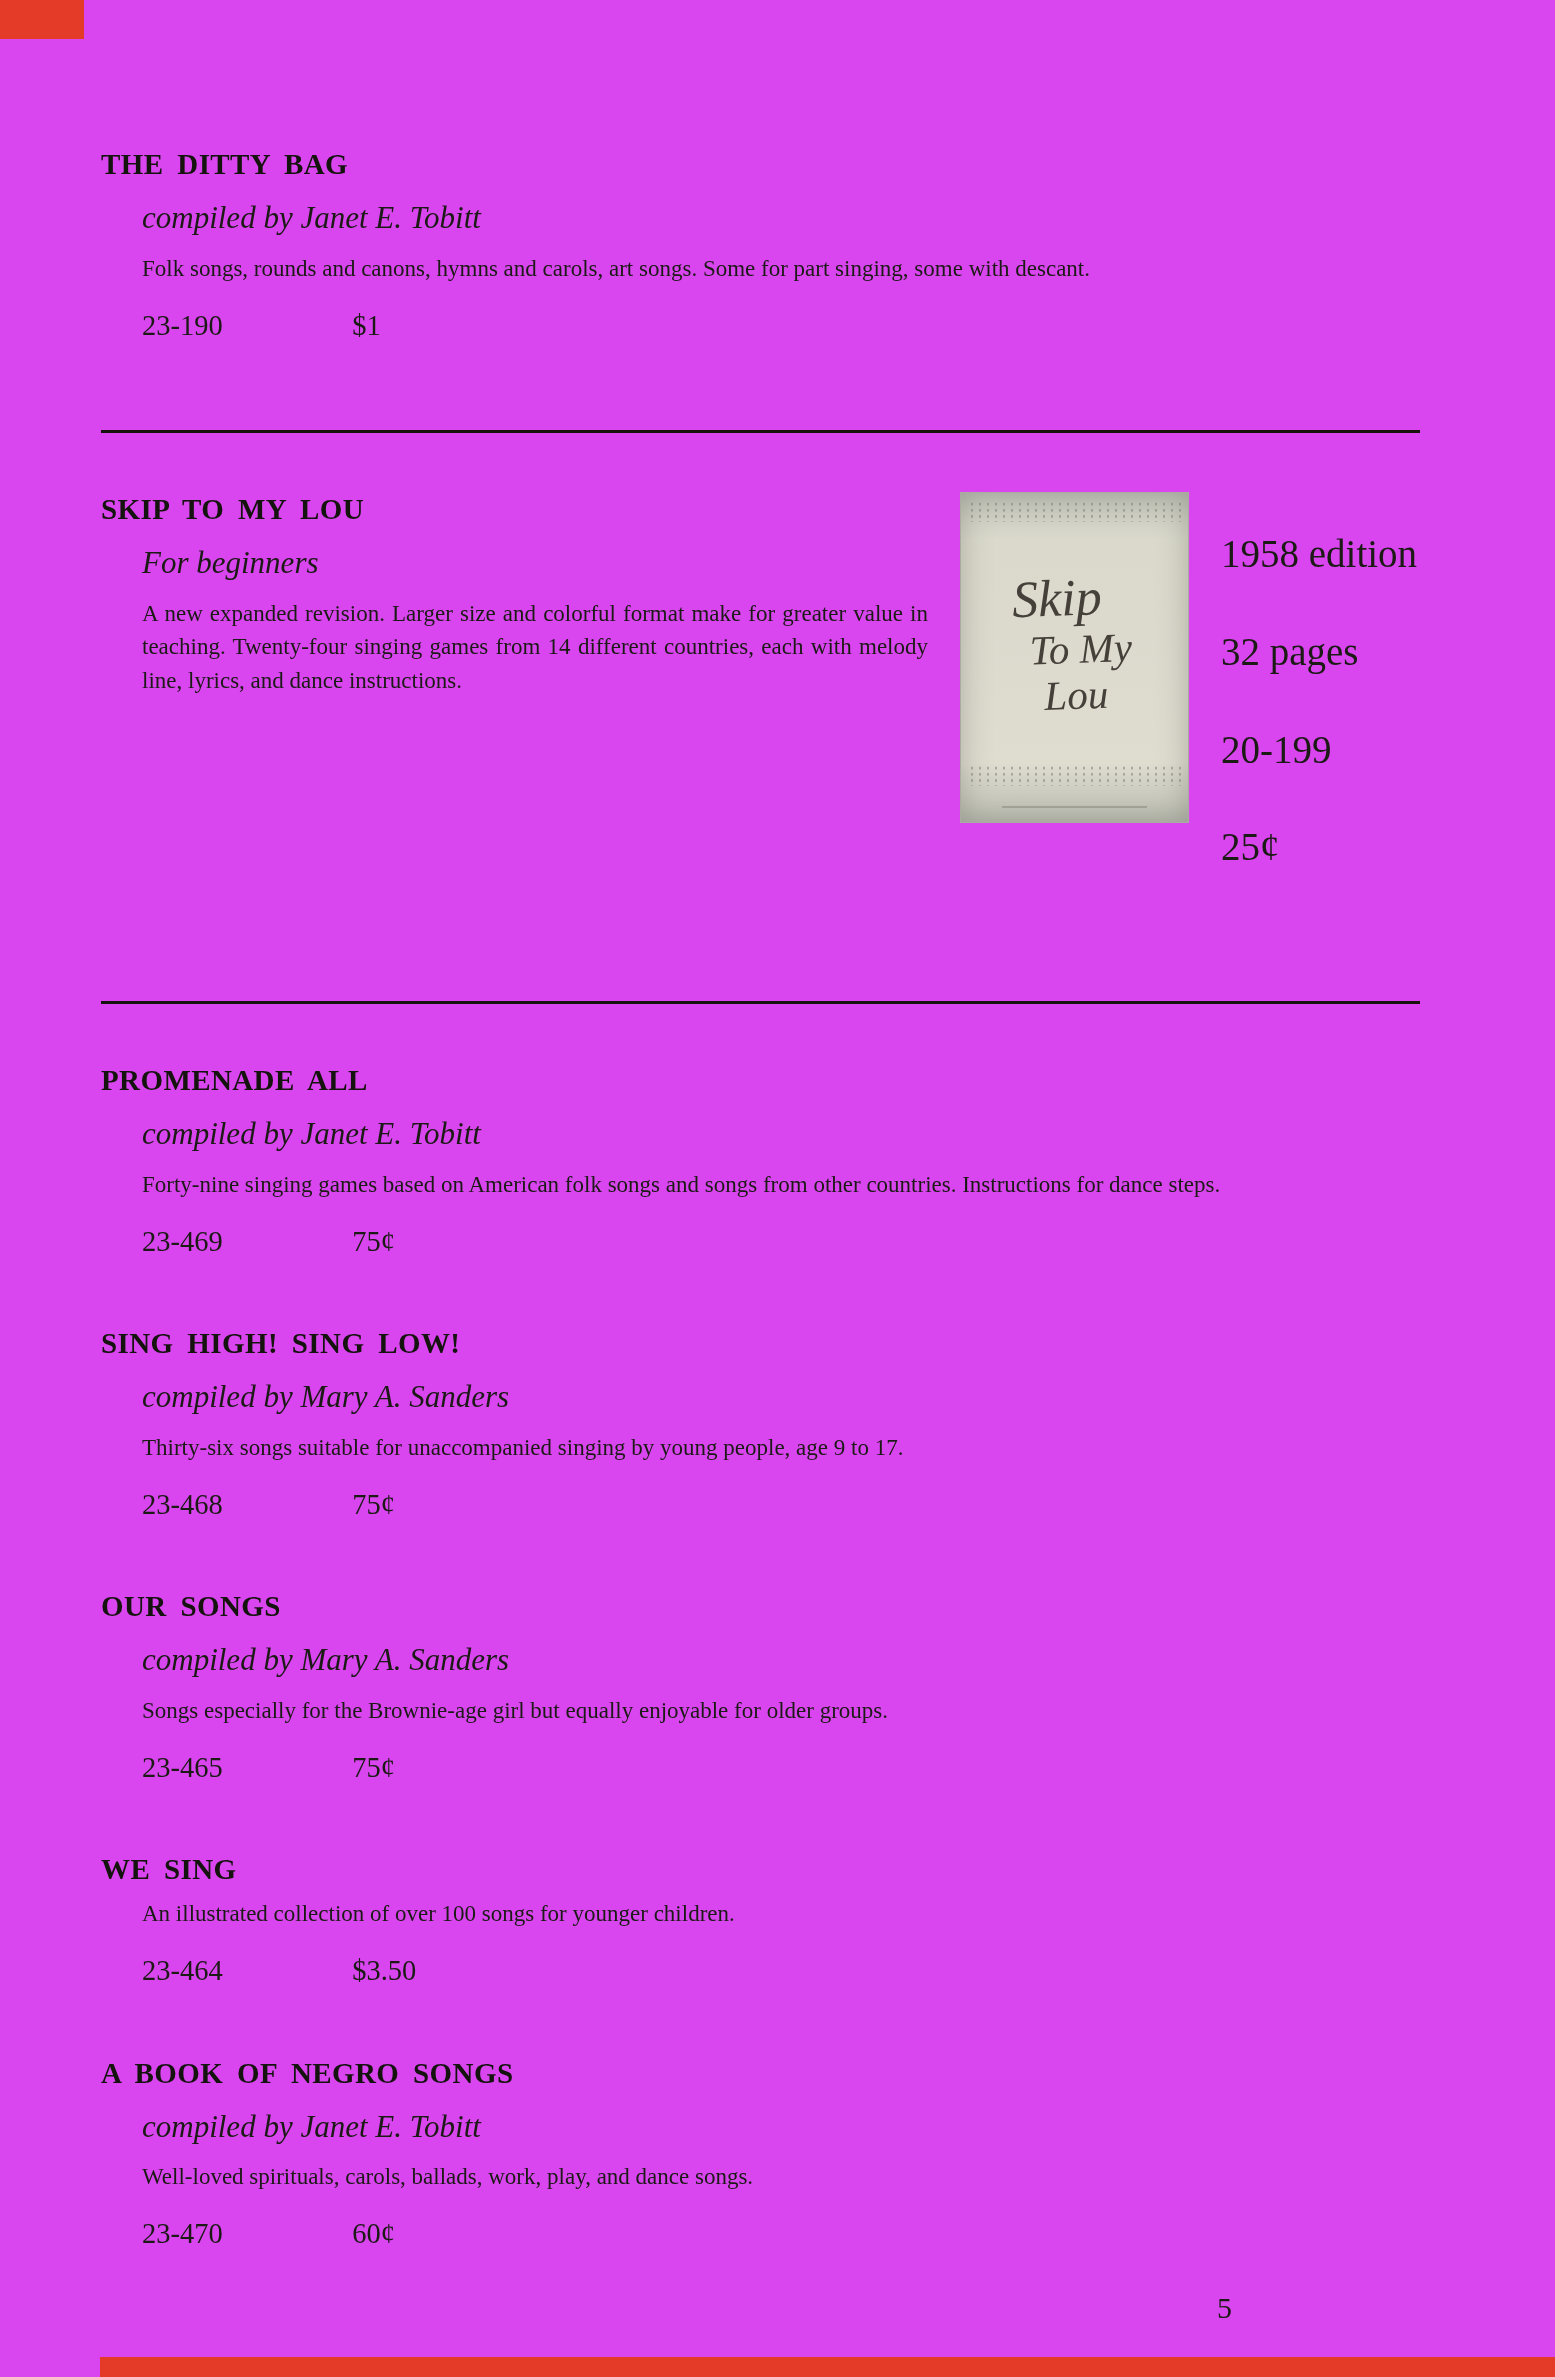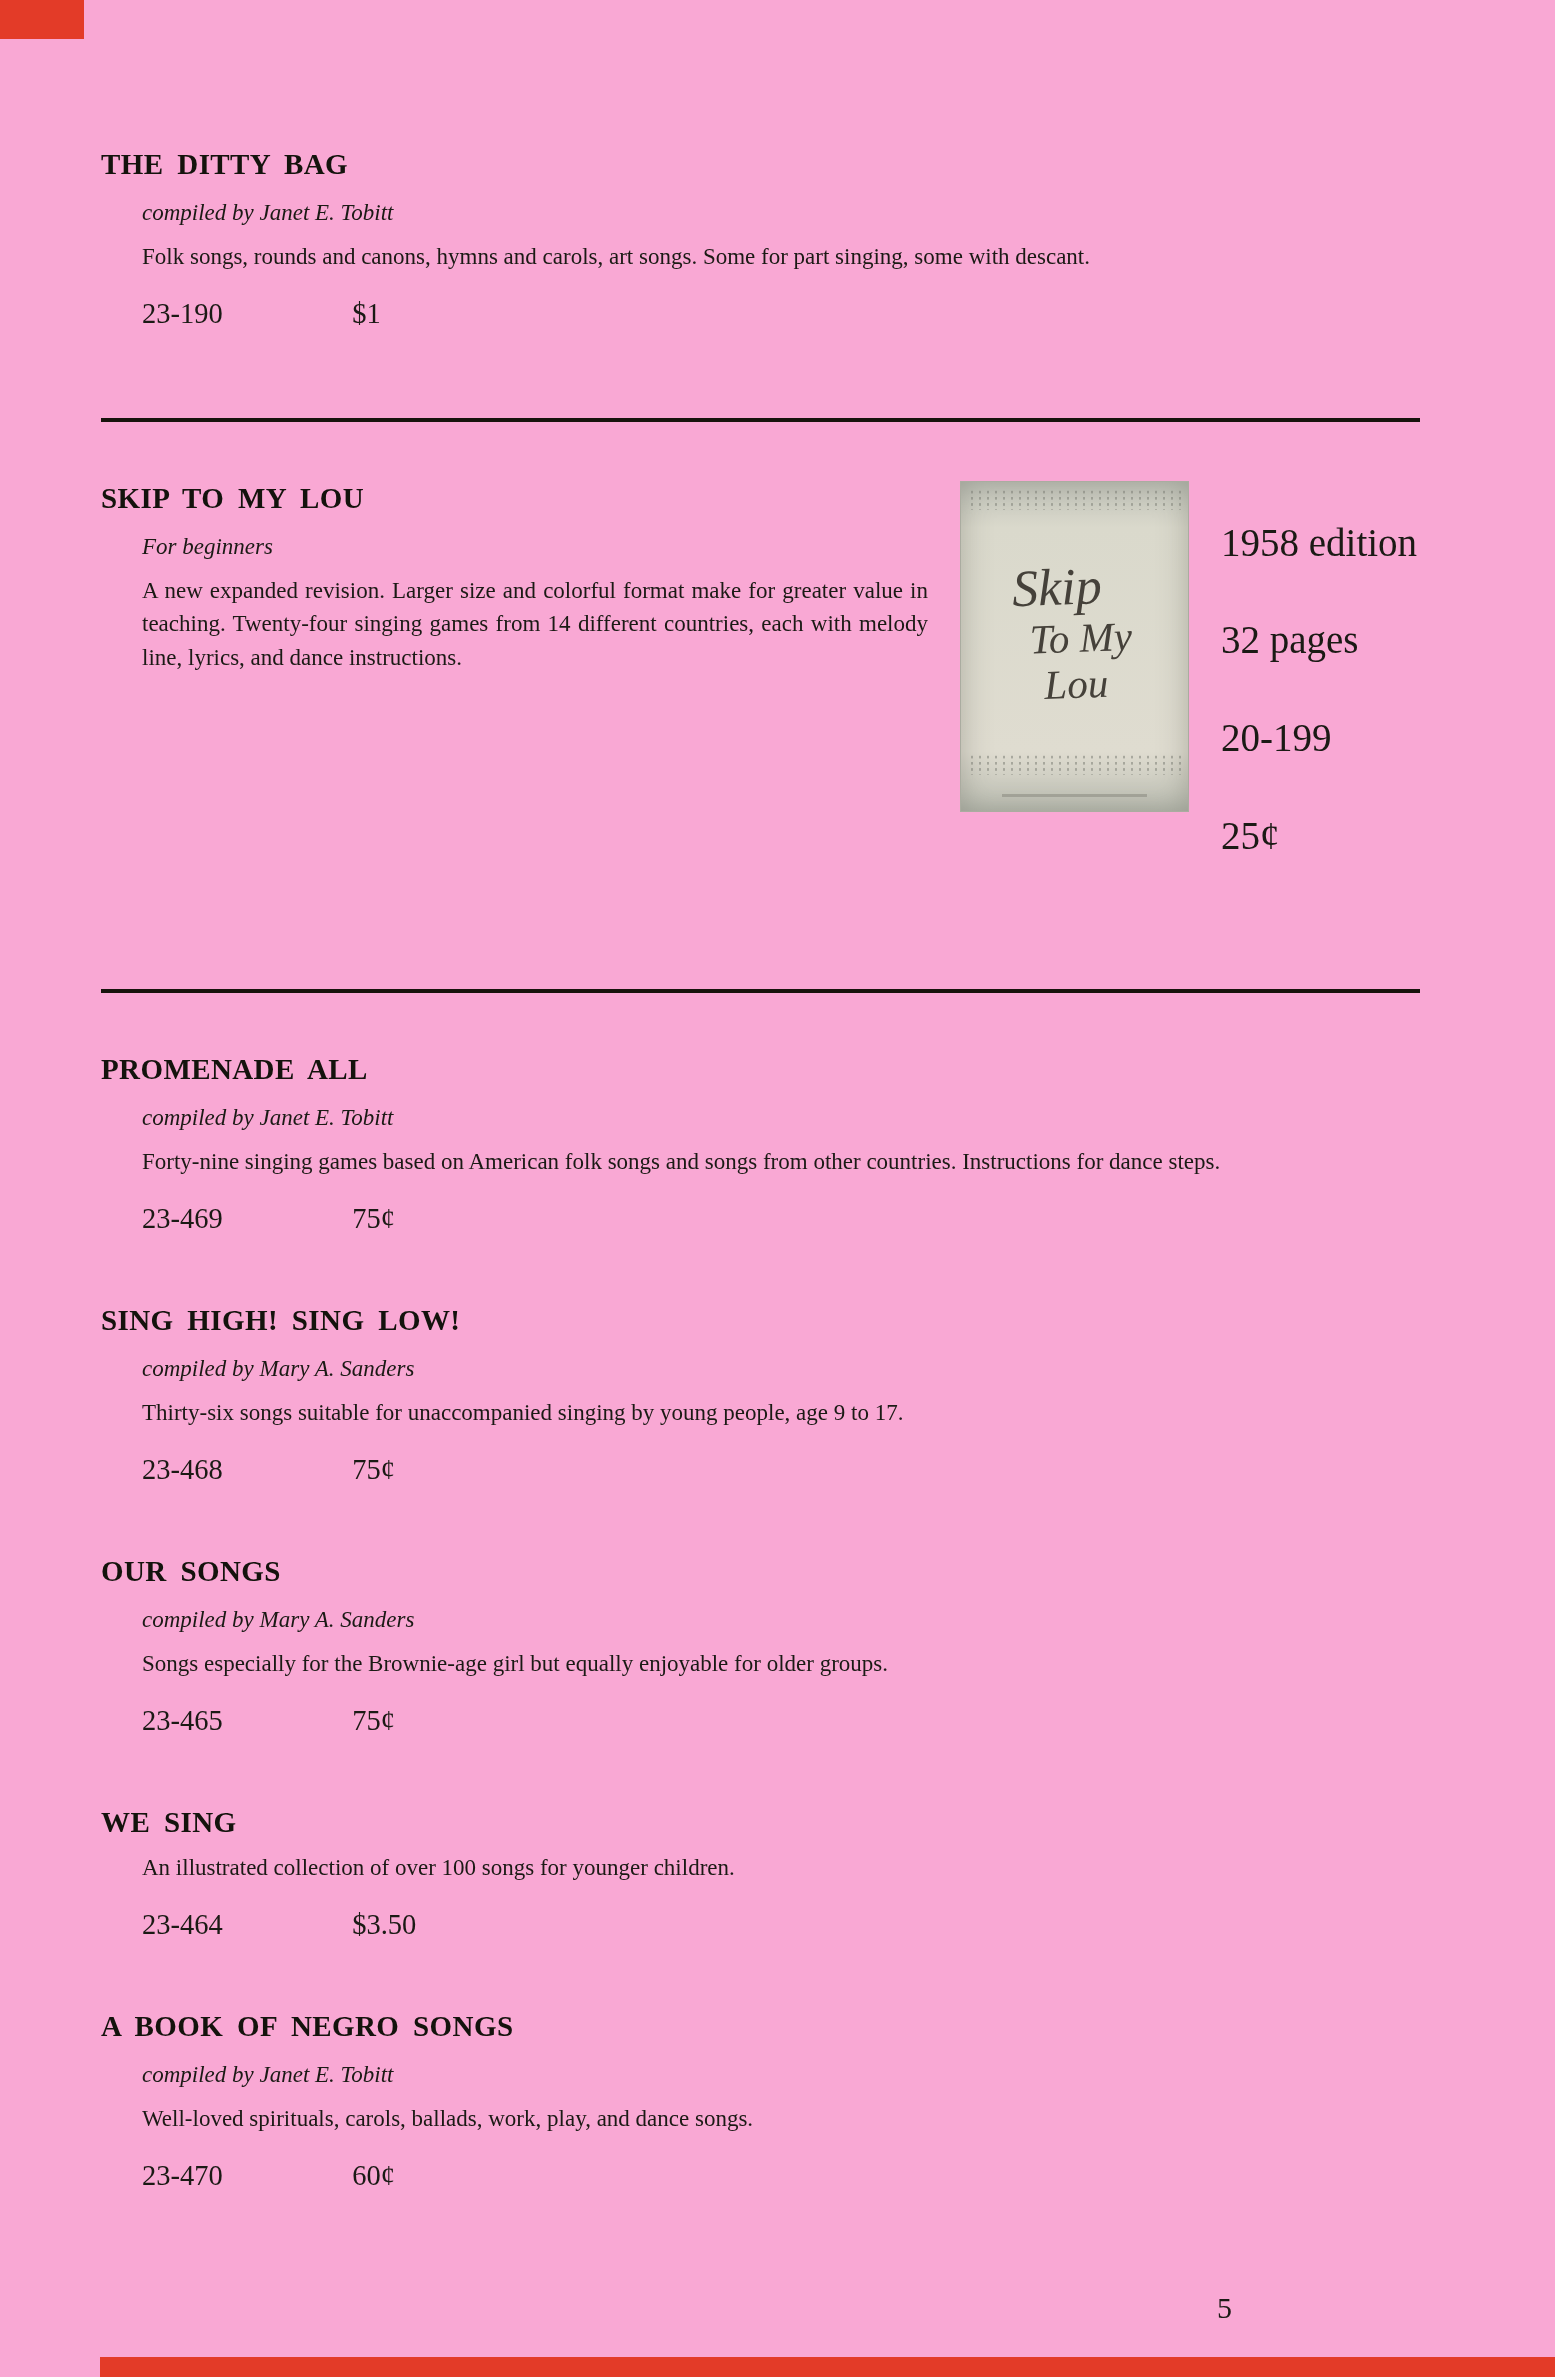--- a/index.html
+++ b/index.html
@@ -1,21 +1,21 @@
 <!DOCTYPE html>
 <html style="font-size:14.2px"><head>
 <meta charset="utf-8">
 <style>
   * { margin: 0; padding: 0; box-sizing: border-box; }
   html, body { background: #f2ecd8; }
   .page {
     position: relative;
     width: 1556px;
     height: 2377px;
-    background: #f9a8d4;
+    background: #d946ef;
     font-family: "Liberation Serif", serif;
     color: #1b1a15;
     padding: 147px 136px 0 101px;
     overflow: hidden;
   }
   .red-corner {
     position: absolute; top: 0; left: 0;
     width: 84px; height: 39px;
   }
   .red-strip {
@@ -27,21 +27,21 @@
     font-size: 29px;
     font-weight: 700;
     letter-spacing: 0.4px;
     word-spacing: 6.2px;
     color: #14130d;
     line-height: 1.2;
   }
   .entry .body { margin-left: 41px; }
   .byline {
     font-style: italic;
-    font-size: 23px;
+    font-size: 31px;
     line-height: 1.45;
     margin-top: 14.2px;
   }
   .desc {
     font-size: 23px;
     line-height: 1.45;
     text-align: justify;
     margin-top: 10.7px;
   }
   .pricing { font-size: 28.5px; line-height: 1.45; margin-top: 19.6px; }

